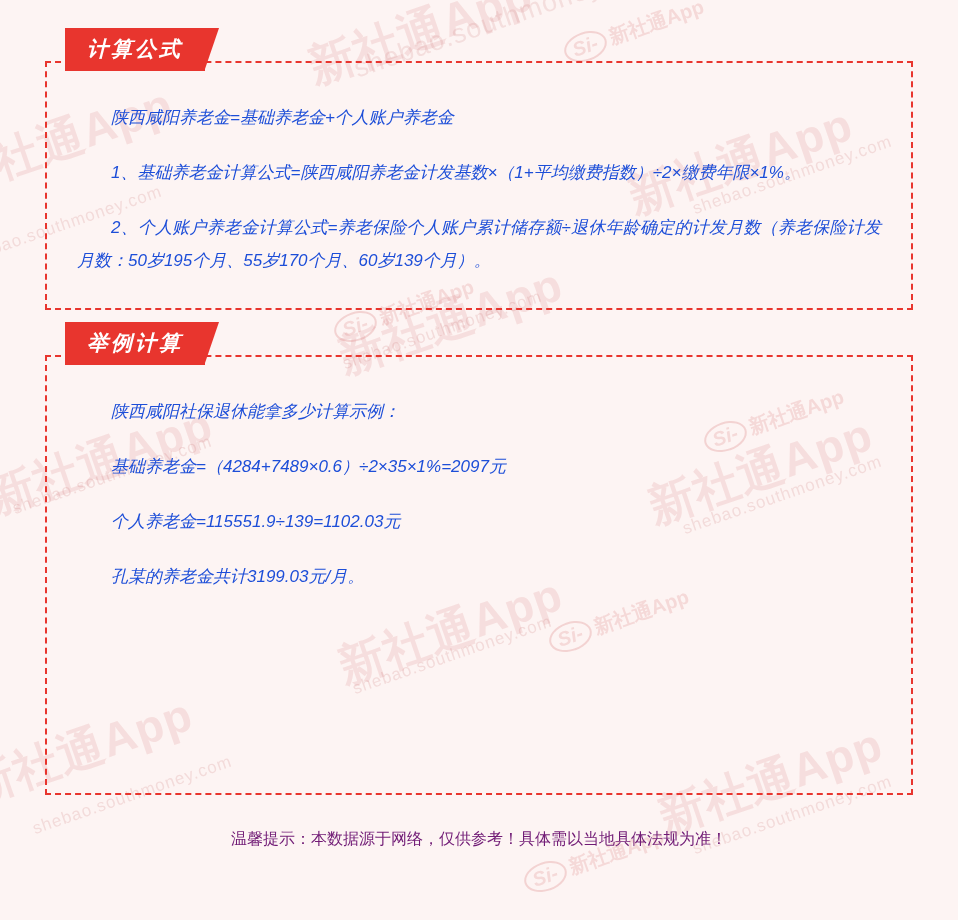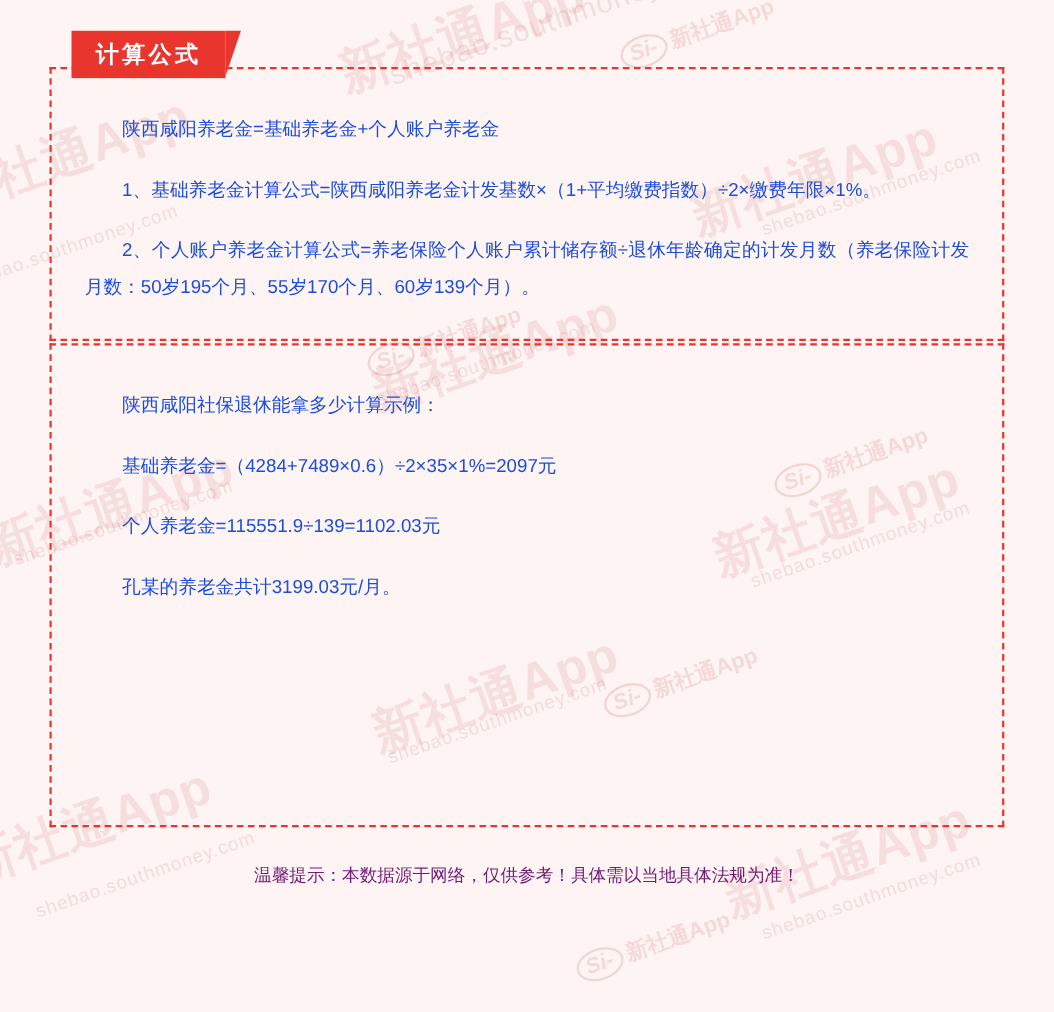--- a/index.html
+++ b/index.html
@@ -55,21 +55,21 @@
   }
 
   
   .page {
     position: relative;
     z-index: 2;
     padding: 28px 45px 0 45px;
     box-sizing: border-box;
   }
 
-  .section { position: relative; margin-bottom: 12px; }
+  .section { position: relative; margin-bottom: 12px; font-style: italic; }
 
   .section-tag {
     display: inline-block;
     background: #e8352e;
     color: #ffffff;
     font-size: 21px;
     font-weight: bold;
     letter-spacing: 3px;
     padding: 7px 22px 8px 22px;
     position: relative;
@@ -161,20 +161,21 @@
   <div class="section">
     <div class="section-tag">计算公式</div>
     <div class="dashed-box box-formula">
       <p class="para indent">陕西咸阳养老金=基础养老金+个人账户养老金</p>
       <p class="para indent">1、基础养老金计算公式=陕西咸阳养老金计发基数×（1+平均缴费指数）÷2×缴费年限×1%。</p>
       <p class="para indent">2、个人账户养老金计算公式=养老保险个人账户累计储存额÷退休年龄确定的计发月数（养老保险计发月数：50岁195个月、55岁170个月、60岁139个月）。</p>
     </div>
   </div>
 
   <div class="section">
+    <div class="section-tag">举例计算</div>
     <div class="dashed-box box-example">
       <p class="para indent">陕西咸阳社保退休能拿多少计算示例：</p>
       <p class="para indent">基础养老金=（4284+7489×0.6）÷2×35×1%=2097元</p>
       <p class="para indent">个人养老金=115551.9÷139=1102.03元</p>
       <p class="para indent">孔某的养老金共计3199.03元/月。</p>
     </div>
   </div>
 
   <div class="footer-note">温馨提示：本数据源于网络，仅供参考！具体需以当地具体法规为准！</div>
 </div>

